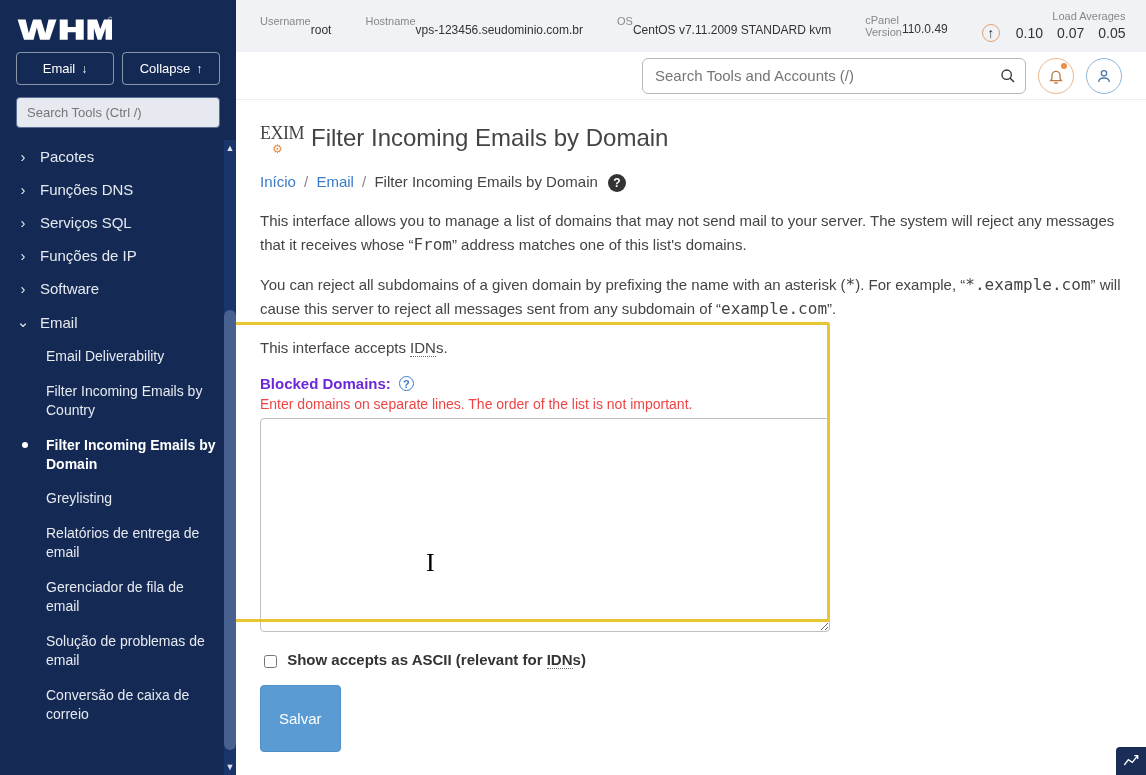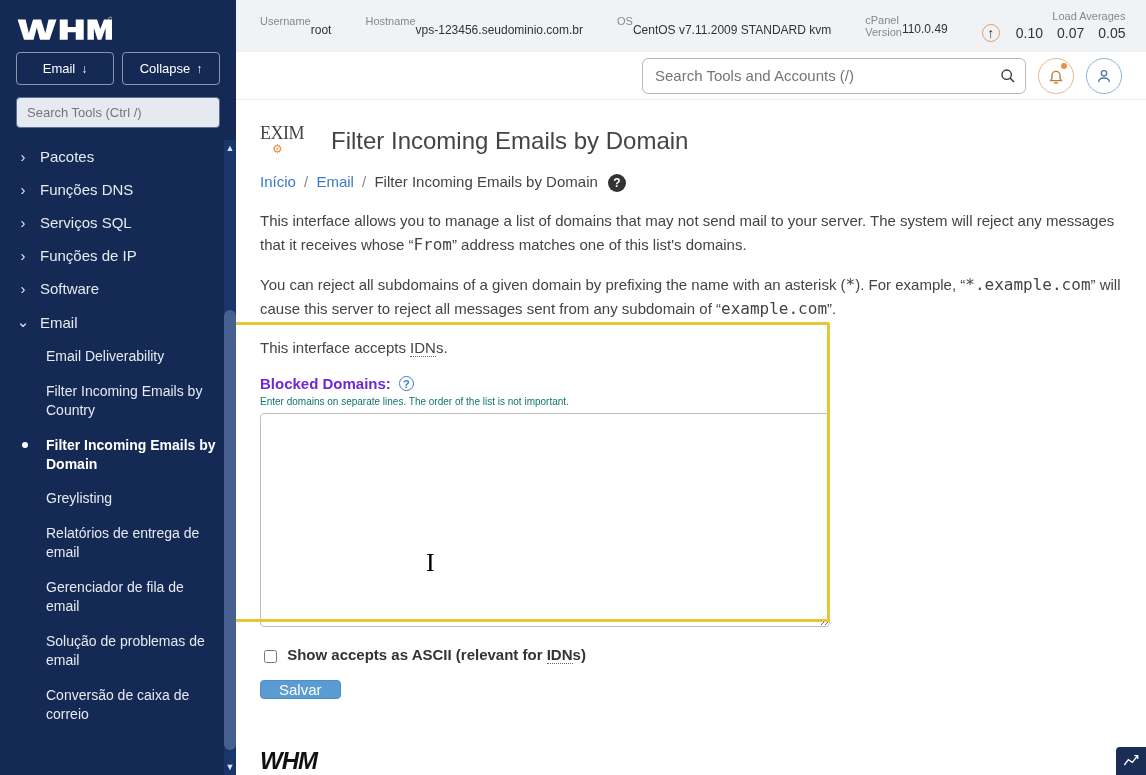--- a/index.html
+++ b/index.html
@@ -62,38 +62,38 @@
   #search2wrap{position:relative;width:384px;}
   #search2{width:100%;height:36px;padding:6px 36px 6px 12px;border:1px solid #b8b8b8;border-radius:6px;font-size:15px;color:#888;}
   #search2wrap .mag{position:absolute;right:10px;top:50%;transform:translateY(-50%);color:#444;}
   .circlebtn{width:36px;height:36px;border-radius:50%;display:flex;align-items:center;justify-content:center;border:1px solid #c8c8c8;cursor:pointer;position:relative;}
   .circlebtn.bell{border-color:#e8b78f;}
   .circlebtn.bell .dot{position:absolute;top:4px;right:6px;width:6px;height:6px;border-radius:50%;background:#e8904a;}
   .circlebtn.user{border-color:#8fb3d8;}
 
   
   #content{flex:1;overflow-y:auto;padding:24px;position:relative;}
-  #ptitle-row{display:flex;align-items:flex-end;gap:27px;margin-bottom:18px;}
+  #ptitle-row{display:flex;align-items:flex-start;gap:7px;margin-bottom:18px;}
   #ptitle-row .eximicon{display:flex;flex-direction:column;align-items:flex-start;font-family:Georgia,serif;font-size:18px;color:#444;letter-spacing:-0.5px;line-height:1;}
   #ptitle-row .eximicon .gear{font-size:12px;color:#e8904a;margin-left:12px;margin-top:1px;}
   #ptitle{font-size:24px;font-weight:400;color:#444;}
   #crumbs{margin:0 0 18px;font-size:15px;color:#444;}
   #crumbs a{color:var(--link);text-decoration:none;}
   #crumbs .sep{color:#888;margin:0 4px;}
   #crumbs .helpq{display:inline-flex;width:18px;height:18px;border-radius:50%;background:#333;color:#fff;align-items:center;justify-content:center;font-size:12px;font-weight:700;margin-left:6px;vertical-align:middle;}
   .para{font-size:15px;color:#444;line-height:1.5;margin:0 0 16px;max-width:880px;}
   .para code{font-family:Menlo,Consolas,monospace;font-size:16px;}
   .dotted{border-bottom:1px dotted #666;}
   #bd-label{font-weight:700;font-size:15px;color:#6d28d9;}
   #bd-q{display:inline-flex;width:15px;height:15px;border-radius:50%;border:1.5px solid var(--link);color:var(--link);align-items:center;justify-content:center;font-size:11px;font-weight:700;margin-left:4px;vertical-align:text-top;}
-  #bd-hint{font-size:10px;color:#0f766e;margin:4px 0 6px;}
+  #bd-hint{font-size:14px;color:#ef4444;margin:4px 0 6px;}
   #bd-ta{width:570px;max-width:100%;height:214px;border:1px solid #bfbfbf;border-radius:4px;padding:8px;font-family:Menlo,Consolas,monospace;font-size:13px;resize:both;}
   #asciiwrap{margin:16px 0 14px;font-size:15px;color:#333;font-weight:600;}
   #asciiwrap input{margin-right:6px;vertical-align:middle;}
-  #savebtn{background:var(--blue);border:1px solid #4e8fc8;color:#fff;padding:0 18px;border-radius:4px;font-size:15px;cursor:pointer;}
+  #savebtn{background:var(--blue);border:1px solid #4e8fc8;color:#fff;padding:24px 18px;border-radius:4px;font-size:15px;cursor:pointer;}
 
   
   #annot{position:absolute;border:3px solid var(--highlight);pointer-events:none;border-radius:2px;}
 
   
   #tcursor{position:absolute;pointer-events:none;font-family:Georgia,serif;font-size:26px;color:#000;}
 
   
   #flogo{margin-top:48px;display:flex;align-items:flex-end;gap:6px;}
   #flogo .wmk{font-family:Arial Black,Arial,sans-serif;font-weight:900;font-style:italic;font-size:24px;color:#111;letter-spacing:-1px;}

